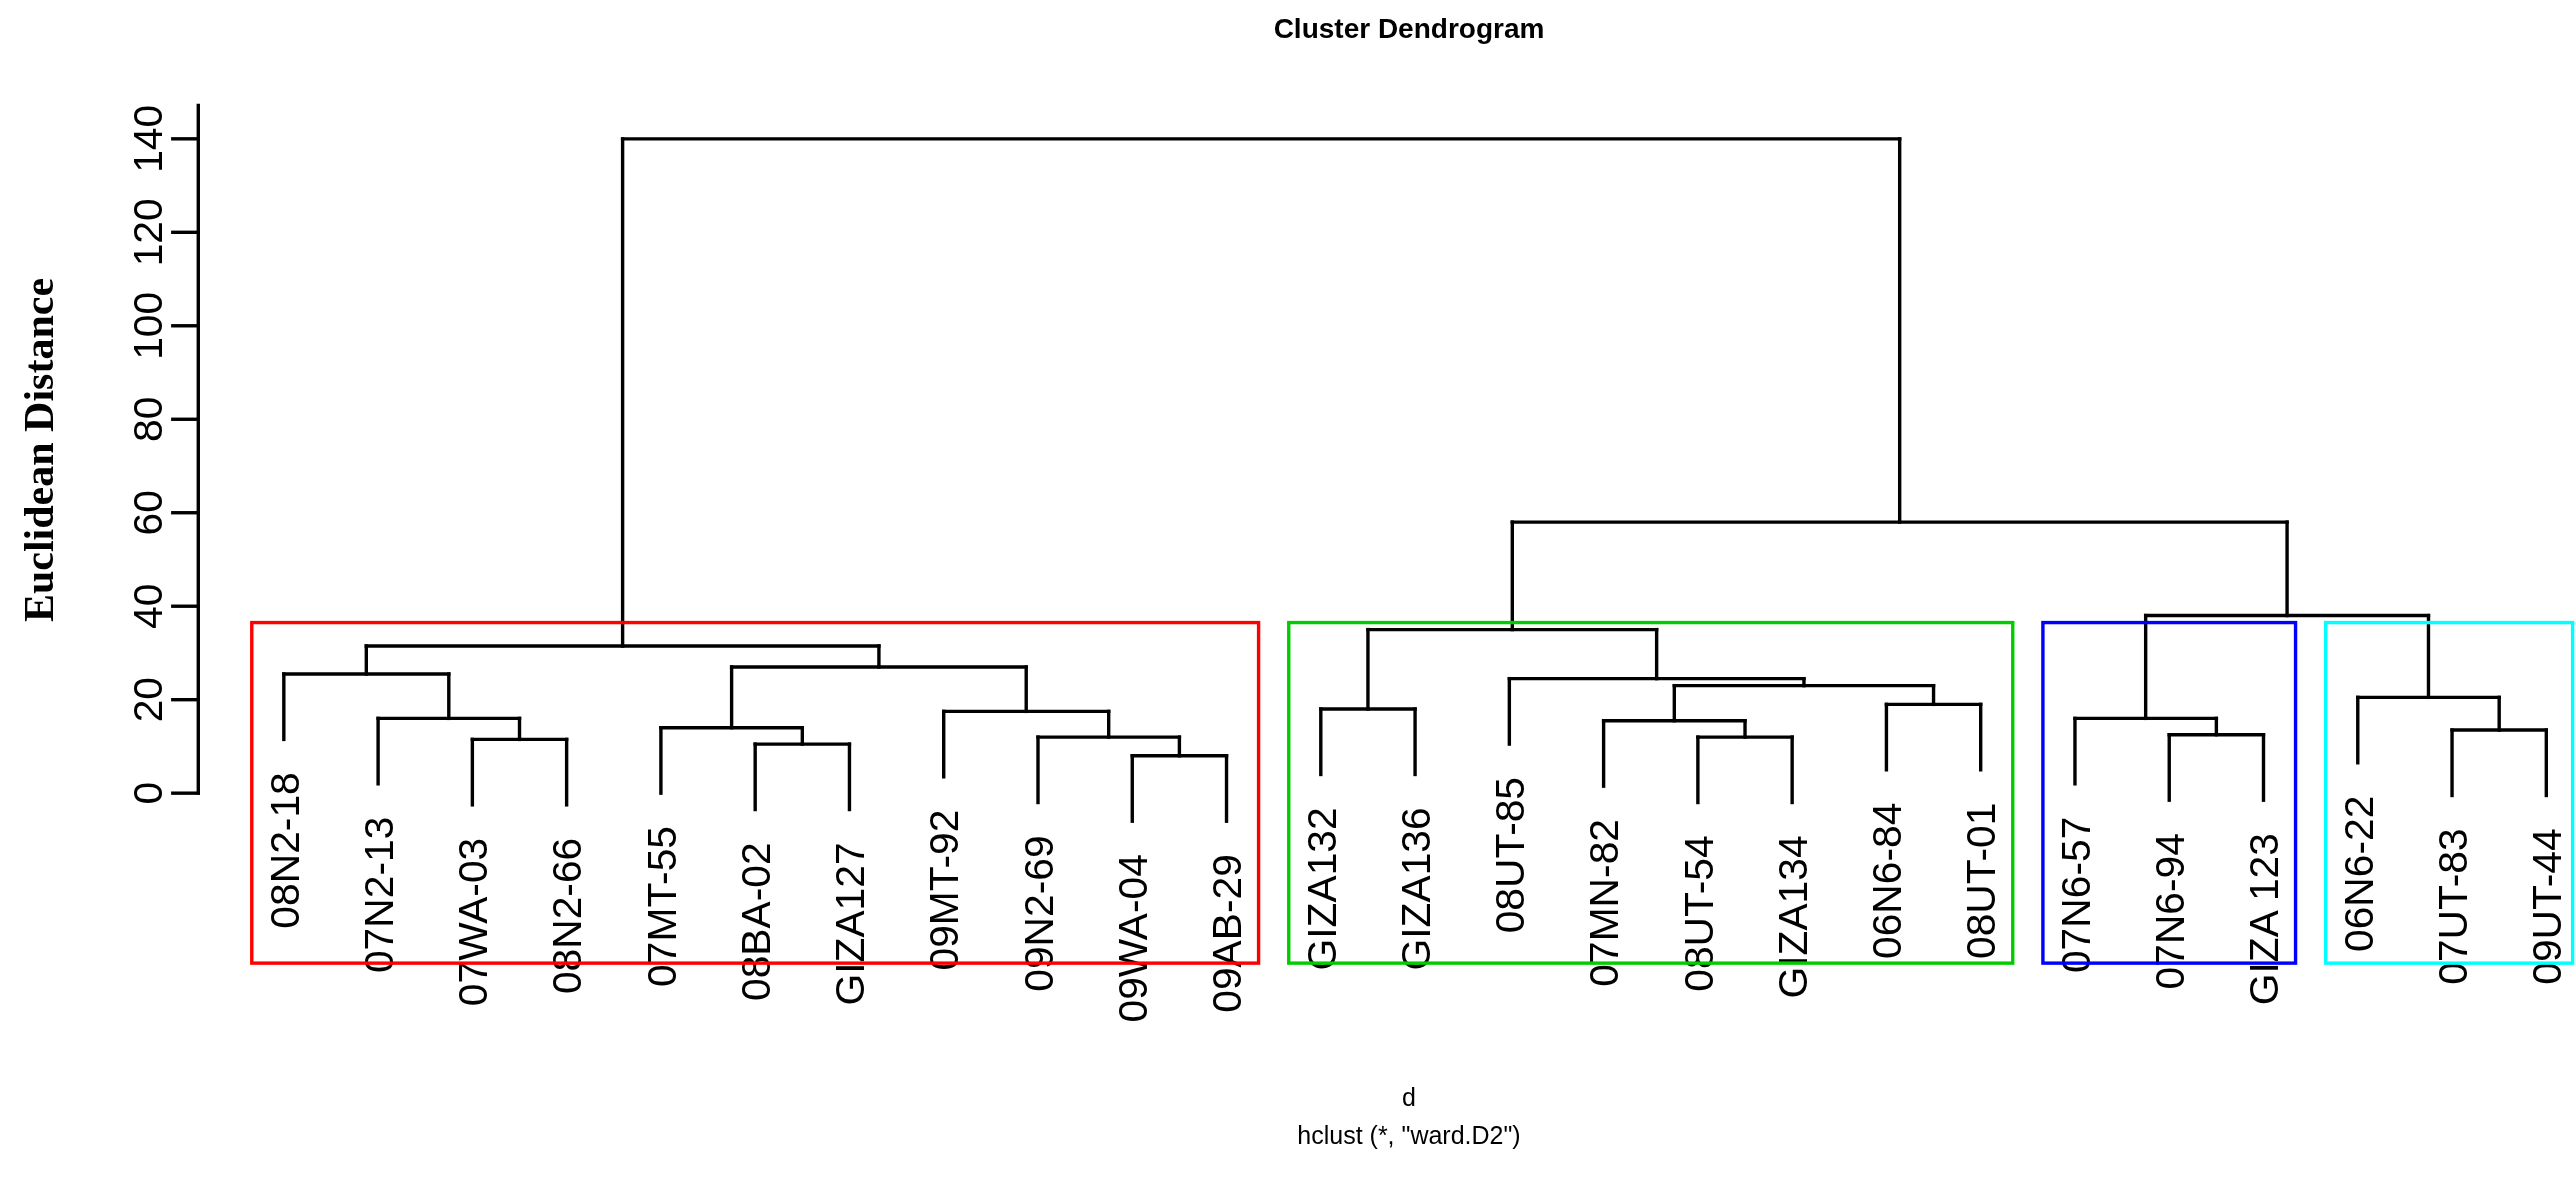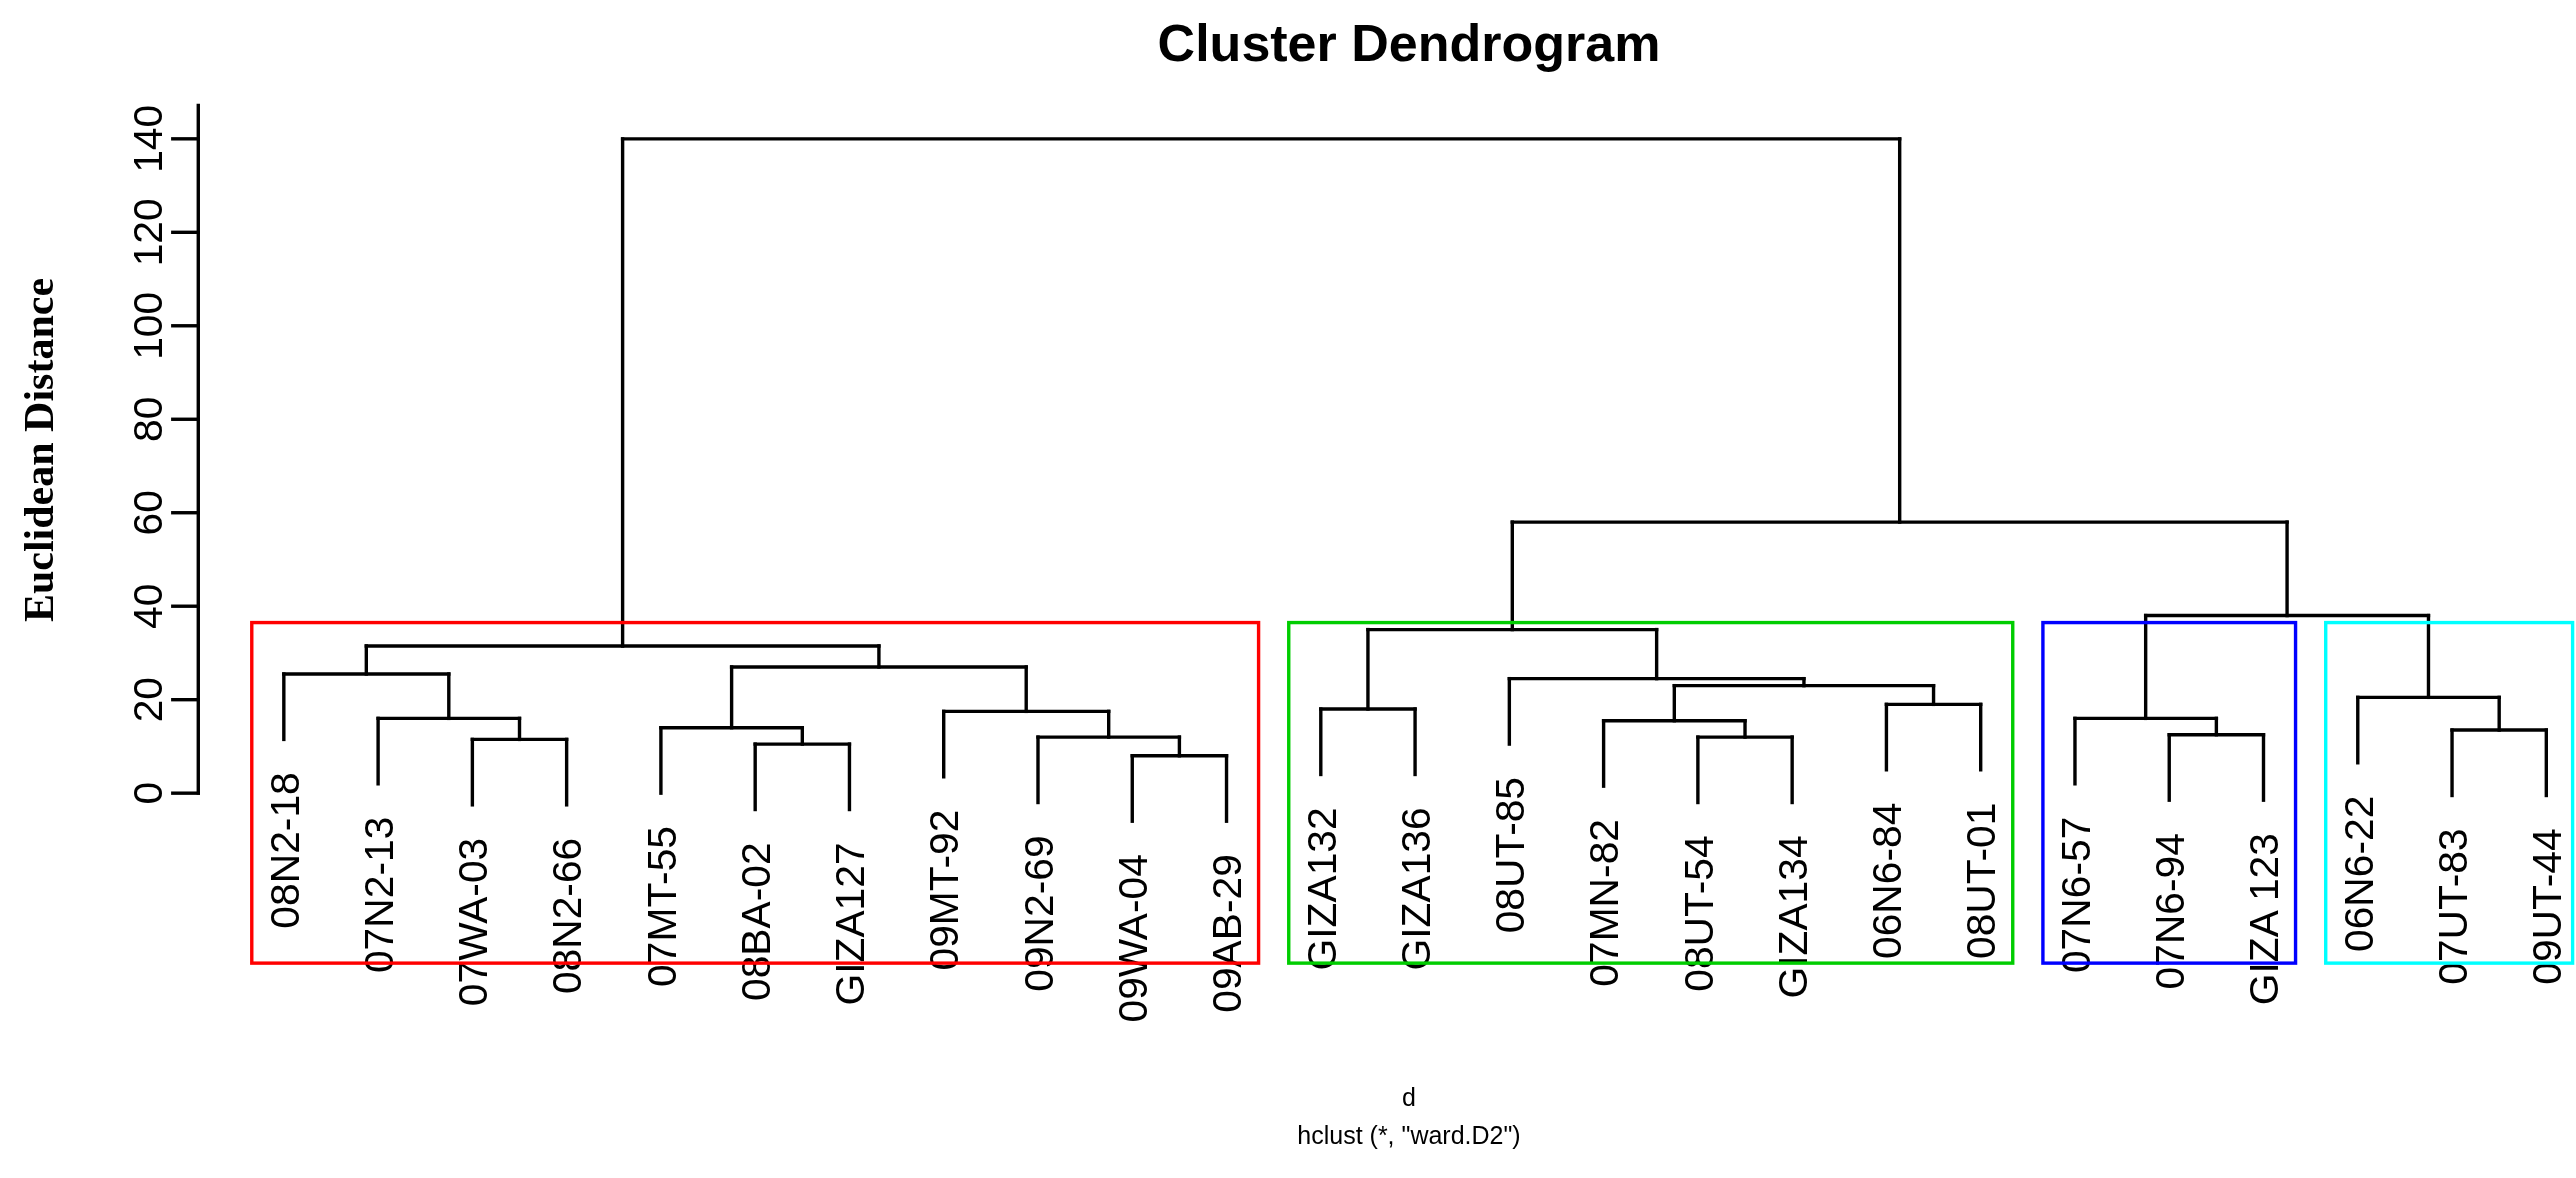--- a/index.html
+++ b/index.html
@@ -1,21 +1,21 @@
 <!DOCTYPE html>
 <html style="font-size:9px"><head>
 <meta charset="utf-8">
 <style>
   html,body{margin:0;padding:0;background:#ffffff;}
   body{width:2576px;height:1179px;position:relative;overflow:hidden;
        font-family:"Liberation Sans", sans-serif;}
   #stage{position:absolute;left:0;top:0;width:2576px;height:1179px;}
   #plot{position:absolute;left:0;top:0;}
   .title{position:absolute;left:1409px;top:12.5px;transform:translateX(-50%);
-         font-size:52px;font-weight:bold;color:#000;white-space:nowrap;}
+         font-size:28px;font-weight:bold;color:#000;white-space:nowrap;}
   .ylab{position:absolute;left:14.7px;top:450px;transform:rotate(-90deg) translateX(-50%);
         transform-origin:0 0;font-family:"Liberation Serif", serif;font-weight:bold;
         font-size:42px;color:#000;white-space:nowrap;}
   .cap1{position:absolute;left:1409px;top:1083px;transform:translateX(-50%);
         font-size:25px;color:#000;white-space:nowrap;}
   .cap2{position:absolute;left:1409px;top:1121px;transform:translateX(-50%);
         font-size:25px;color:#000;white-space:nowrap;}
 </style>
 </head>
 <body>

